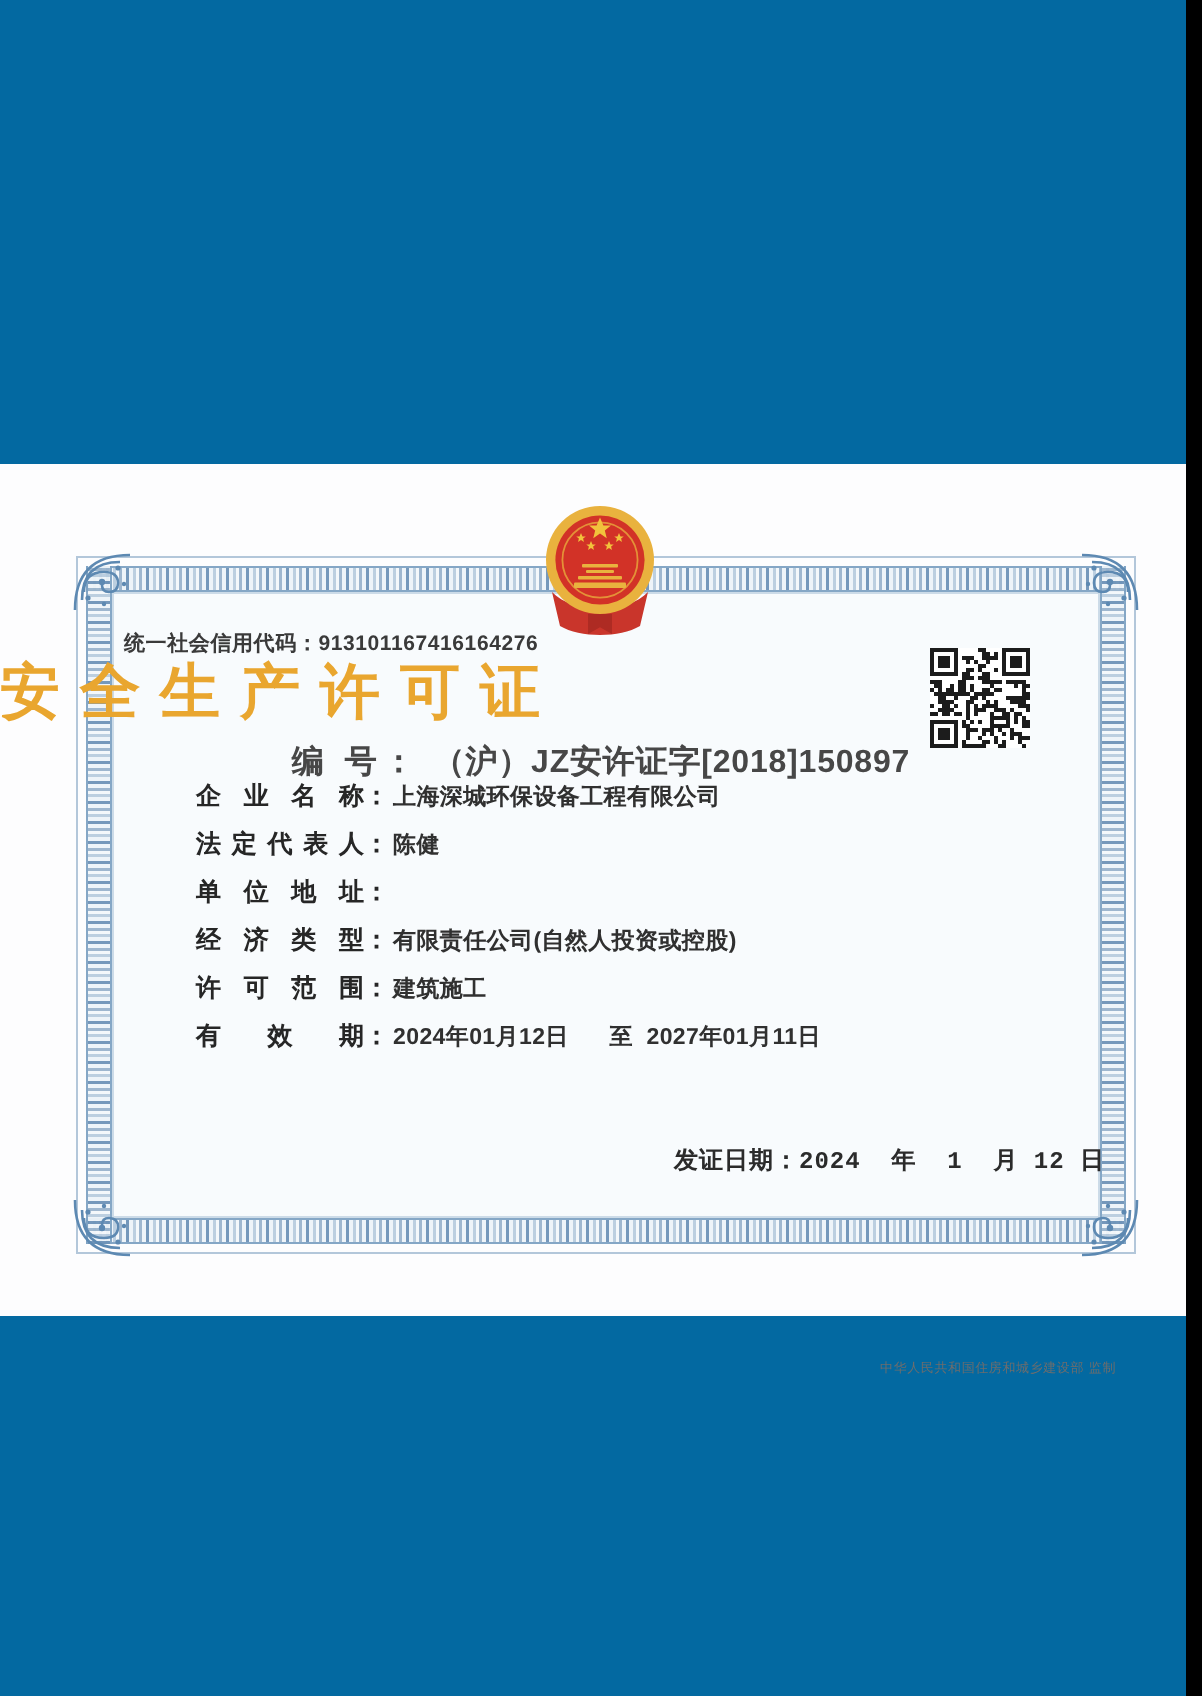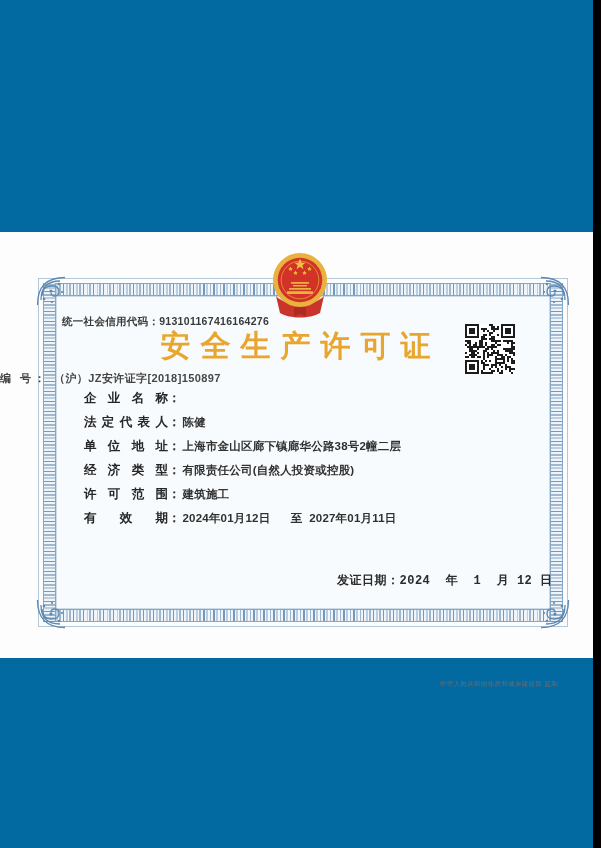--- a/index.html
+++ b/index.html
@@ -36,32 +36,32 @@
   .corner.tr { right:-7px; top:-7px; transform:scaleX(-1); }
   .corner.bl { left:-7px; bottom:-7px; transform:scaleY(-1); }
   .corner.br { right:-7px; bottom:-7px; transform:scale(-1,-1); }
 
   
   .emblem { position:absolute; left:270px; top:20px; width:60px; height:68px; z-index:3; }
 
   
   .credit { position:absolute; left:62px; top:83px; font-size:10.5px; font-weight:700;
     color:#3a3a3a; letter-spacing:.3px; z-index:2; }
-  .cert-title { position:absolute; left:0; right:0; top:94px; text-align:center;
+  .cert-title { position:absolute; left:0; right:0; top:94px; 
     font-size:30px; font-weight:700; color:#e9a62f; letter-spacing:10px; 
     z-index:2; }
   .qr { position:absolute; left:465px; top:92px; width:50px; height:50px; background:#fff;
     display:grid; grid-template-columns:repeat(25,1fr); grid-template-rows:repeat(25,1fr);
     z-index:2; }
   .qr div.d { background:#1c1c1c; }
-  .serial { position:absolute; left:0; right:0; top:139px; text-align:left;
-    font-size:11px; color:#474747; font-weight:600; letter-spacing:.4px; z-index:2; }
+  .serial { position:absolute; left:0; right:0; top:139px; text-align:center;
+    font-size:16px; color:#474747; font-weight:600; letter-spacing:.4px; z-index:2; }
   .serial .s-label { letter-spacing:3px; margin-right:6px; }
 
-  .fields { position:absolute; left:84px; top:154px; right:40px; z-index:2; }
+  .fields { position:absolute; left:98px; top:154px; right:40px; z-index:2; }
   .field-row { height:24px; display:flex; align-items:center; white-space:pre; }
   .lab { display:inline-block; width:84px; font-size:12.5px; font-weight:700; color:#262626;
     text-align:justify; text-align-last:justify; }
   .sep { font-size:12.5px; font-weight:700; color:#262626; margin-right:2px; }
   .val { font-size:11.5px; font-weight:600; color:#303030; white-space:pre-wrap; letter-spacing:.2px; }
 
   .issue-line { position:absolute; left:337px; font-size:12px; font-weight:700; color:#2b2b2b;
     white-space:pre; z-index:2; }
   .issue-line.l1 { top:316px; }
   .issue-line.l2 { top:340px; letter-spacing:.5px;font-family:Liberation Mono, monospace; }
@@ -789,25 +789,25 @@
         <div></div>
         <div></div>
         <div class="d"></div>
         <div></div>
       </div>
 
     <div class="serial"><span class="s-label">编 号：</span><span>（沪）JZ安许证字[2018]150897</span></div>
 
     <div class="fields" id="fields">
 
-        <div class="field-row"><span class="lab">企 业 名 称</span><span class="sep">：</span></div>
+        <div class="field-row"><span class="lab">企 业 名 称</span><span class="sep">：</span><span class="val">上海深城环保设备工程有限公司</span></div>
 
         <div class="field-row"><span class="lab">法 定 代 表 人</span><span class="sep">：</span><span class="val">陈健</span></div>
 
-        <div class="field-row"><span class="lab">单 位 地 址</span><span class="sep">：</span><span class="val">上海市金山区廊下镇廊华公路38号2幢二层</span></div>
+        <div class="field-row"><span class="lab">单 位 地 址</span><span class="sep">：</span></div>
 
         <div class="field-row"><span class="lab">经 济 类 型</span><span class="sep">：</span><span class="val">有限责任公司(自然人投资或控股)</span></div>
 
         <div class="field-row"><span class="lab">许 可 范 围</span><span class="sep">：</span><span class="val">建筑施工</span></div>
 
         <div class="field-row"><span class="lab">有 效 期</span><span class="sep">：</span><span class="val">2024年01月12日      至  2027年01月11日</span></div>
       </div>
 
     <div class="issue-line l2"><span>发证日期：</span><span>2024  年  1  月 12 日</span></div>
 

